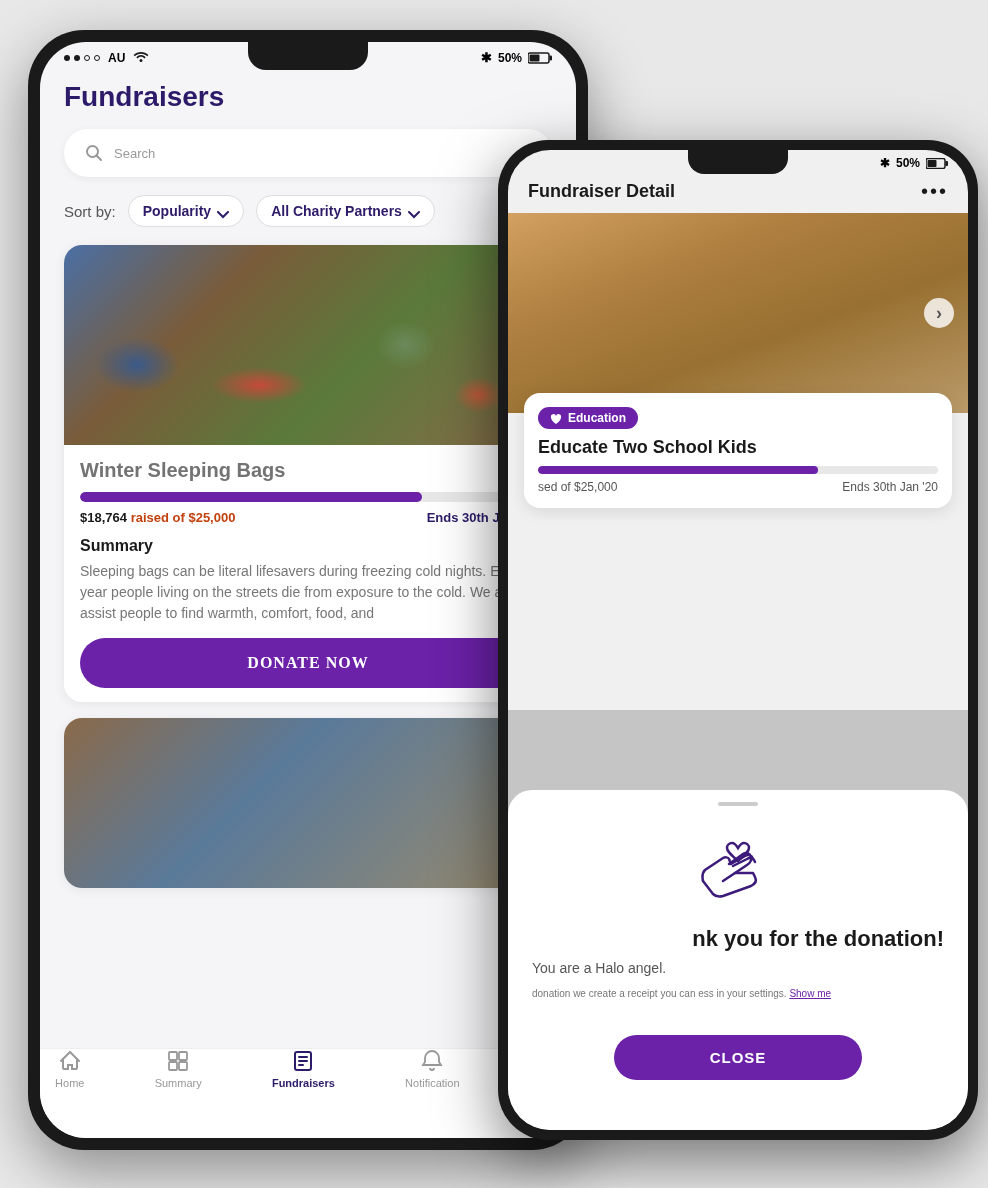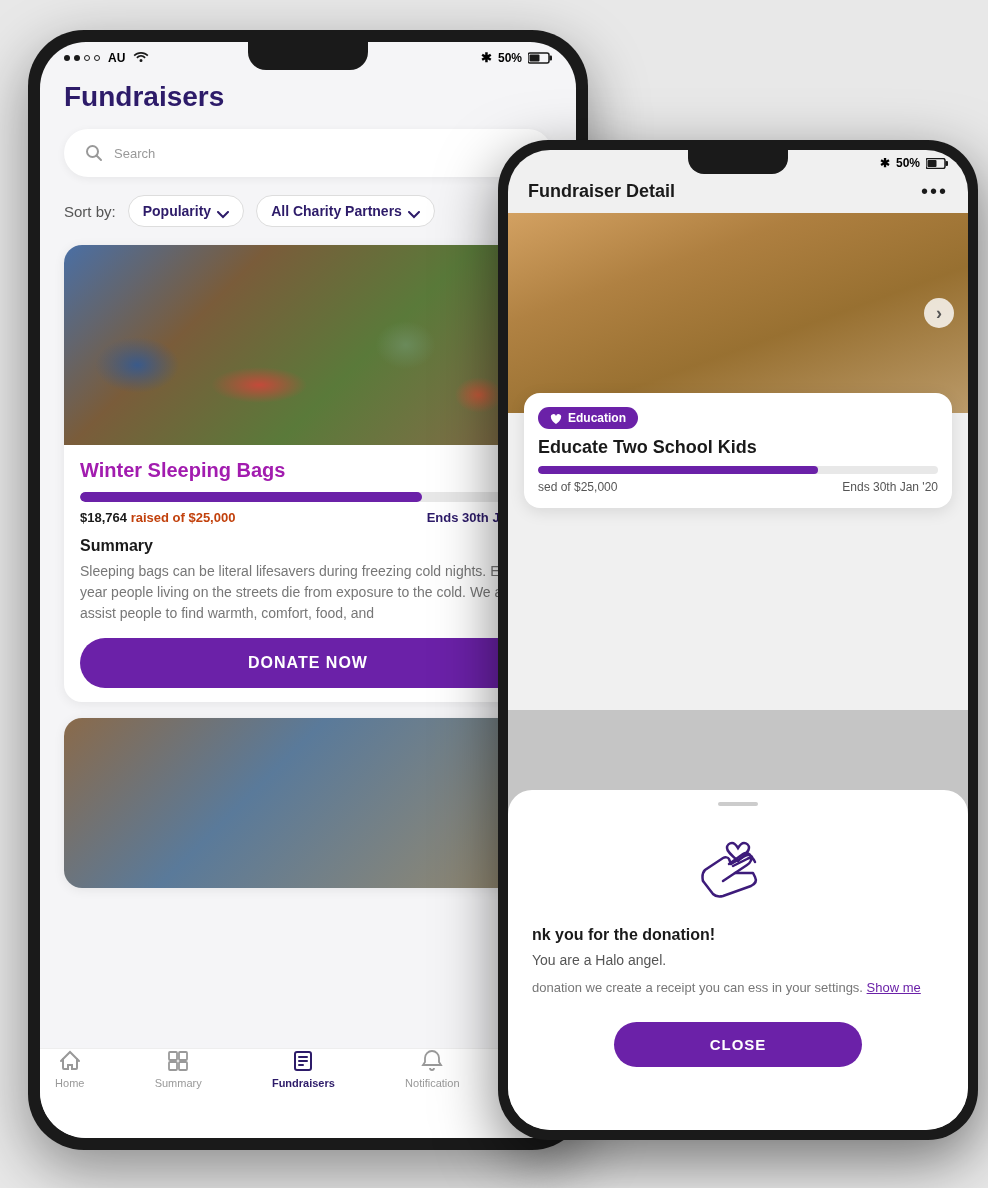--- a/index.html
+++ b/index.html
@@ -140,21 +140,21 @@
       height: 170px;
       background: linear-gradient(135deg, #8a6a4a 0%, #5a7a9a 40%, #9a8a6a 100%);
       position: relative;
       overflow: hidden;
     }
 
     .card-body { padding: 14px 16px; }
     .card-title {
       font-size: 20px;
       font-weight: 800;
-      color: #a21caf;
+      color: #737373;
       margin-bottom: 10px;
     }
     .progress-bar-track {
       width: 100%;
       height: 10px;
       background: #e8e8e8;
       border-radius: 5px;
       margin-bottom: 8px;
       overflow: hidden;
     }
@@ -180,20 +180,21 @@
       background: #6b21a8;
       color: white;
       border: none;
       border-radius: 30px;
       padding: 16px;
       font-size: 16px;
       font-weight: 800;
       letter-spacing: 1px;
       cursor: pointer;
       text-align: center;
+      font-family: Liberation Serif, serif;
     }
 
     
     .bottom-nav {
       position: absolute;
       bottom: 0;
       left: 0;
       right: 0;
       height: 90px;
       background: white;
@@ -370,38 +371,38 @@
       width: 40px;
       height: 4px;
       background: #ccc;
       border-radius: 2px;
       margin-bottom: 20px;
     }
     .modal-icon {
       margin-bottom: 16px;
     }
     .modal-title {
-      font-size: 16px;
+      font-size: 22px;
       font-weight: 800;
       color: #1a1a1a;
       margin-bottom: 8px;
-      text-align: left;
+      text-align: right;
       width: 100%;
     }
     .modal-subtitle {
       color: #555;
       font-size: 14px;
       margin-bottom: 10px;
       width: 100%;
     }
     .modal-desc {
       color: #777;
-      font-size: 13px;
+      font-size: 10px;
       line-height: 1.5;
-      margin-bottom: 24px;
+      margin-bottom: 34px;
       width: 100%;
     }
     .modal-desc a { color: #6b21a8; text-decoration: underline; }
     .close-btn {
       background: #6b21a8;
       color: white;
       border: none;
       border-radius: 30px;
       padding: 14px 40px;
       font-size: 15px;

